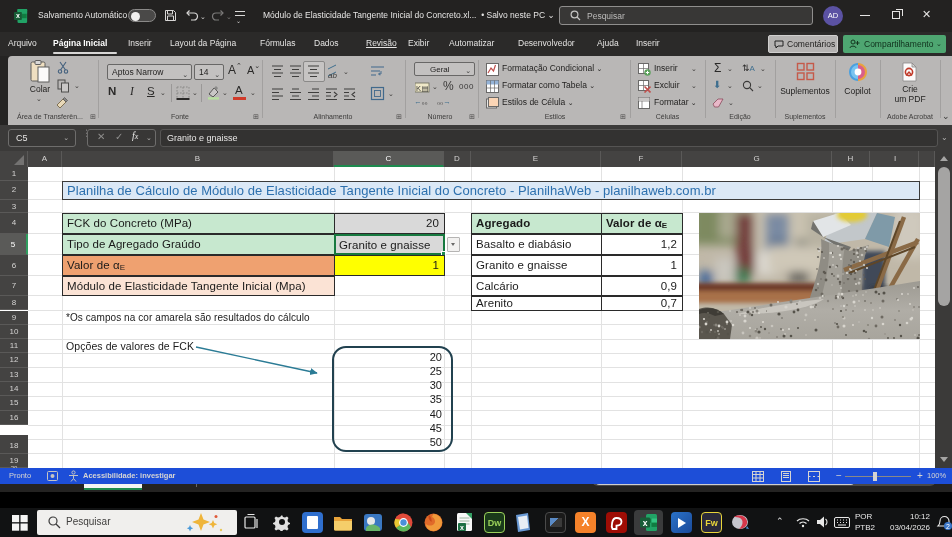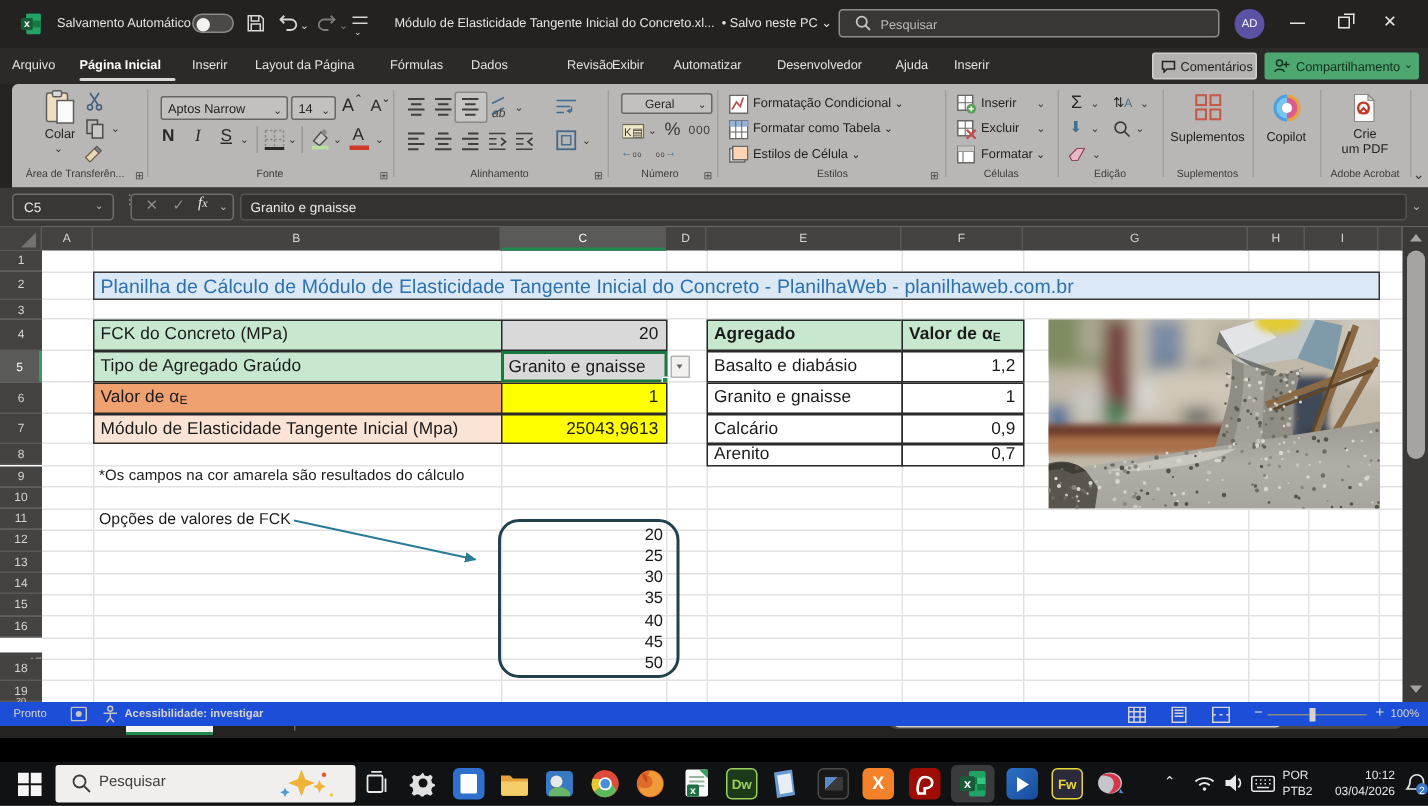--- a/index.html
+++ b/index.html
@@ -84,21 +84,21 @@
   <span class="abs" style="left:922px;top:8px;font-size:11px;color:#e6e5e4;font-weight:400;">✕</span>
 </div>
 <div class="abs" id="menubar">
   <span class="menuitem" style="left:8px;">Arquivo</span>
   <span class="menuitem" style="left:53px;font-weight:bold;color:#ffffff;">Página Inicial</span>
   <span class="abs" style="left:53px;top:20px;width:64px;height:2px;background:#d8d7d6;border-radius:1px;"></span>
   <span class="menuitem" style="left:128px;">Inserir</span>
   <span class="menuitem" style="left:170px;">Layout da Página</span>
   <span class="menuitem" style="left:260px;">Fórmulas</span>
   <span class="menuitem" style="left:314px;">Dados</span>
-  <span class="menuitem" style="left:378px;">Revisão</span>
+  <span class="menuitem" style="left:366px;text-decoration:underline;">Revisão</span>
   <span class="menuitem" style="left:408px;">Exibir</span>
   <span class="menuitem" style="left:449px;">Automatizar</span>
   <span class="menuitem" style="left:518px;">Desenvolvedor</span>
   <span class="menuitem" style="left:597px;">Ajuda</span>
   <span class="menuitem" style="left:636px;">Inserir</span>
 
   <span class="abs" style="left:768px;top:3px;width:70px;height:18px;background:#b5b3b2;border:1px solid #d0cfce;border-radius:2px;"></span>
   <svg class="abs" style="left:774px;top:8px" width="10" height="9" fill="none" stroke="#222" stroke-width="1">
       <path d="M1 1 h8 v5 h-5 l-2 2 v-2 h-1 z"></path>
     </svg>
@@ -372,21 +372,20 @@
   <div class="cell" style="left:62px;top:61.7px;width:273px;height:21.4px;background:#c7e8cf;border:1px solid #2a2a2a;line-height:19.5px;padding-left:4px;">FCK do Concreto (MPa)</div>
   <div class="cell" style="left:334px;top:61.7px;width:111px;height:21.4px;background:#d9d9d9;border:1px solid #2a2a2a;line-height:19.5px;padding-right:5px;text-align:right;">20</div>
   <div class="cell" style="left:62px;top:82.6px;width:273px;height:21.6px;background:#c7e8cf;border:1px solid #2a2a2a;line-height:19.5px;padding-left:4px;">Tipo de Agregado Graúdo</div>
   <div class="cell" style="left:334px;top:82.6px;width:111px;height:21.6px;background:#d9d9d9;border:2px solid #17793f;line-height:18px;padding-left:3px;">Granito e gnaisse</div>
   <div class="abs" style="left:441px;top:100px;width:5px;height:5px;background:#1e8a4d;border:1px solid #fff;"></div>
   <div class="abs" style="left:447px;top:86px;width:13px;height:15px;background:#f2f1f0;border:1px solid #b5b4b3;border-radius:1px;"></div>
   <div class="abs" style="left:451px;top:92px;width:0;height:0;border-left:2.5px solid transparent;border-right:2.5px solid transparent;border-top:3.5px solid #6a6968;"></div>
   <div class="cell" style="left:62px;top:104.2px;width:273px;height:20.7px;background:#efa170;border:1px solid #2a2a2a;line-height:18.5px;padding-left:4px;">Valor de α<span style="font-size:8px;vertical-align:-1px;">E</span></div>
   <div class="cell" style="left:334px;top:104.2px;width:111px;height:20.7px;background:#ffff00;border:1px solid #2a2a2a;line-height:18.5px;padding-right:5px;text-align:right;">1</div>
   <div class="cell" style="left:62px;top:124.9px;width:273px;height:19.7px;background:#fbe3d5;border:1px solid #2a2a2a;line-height:18px;padding-left:4px;">Módulo de Elasticidade Tangente Inicial (Mpa)</div>
-  <div class="cell" style="left:334px;top:124.9px;width:111px;height:19.7px;background:#ffff00;border:1px solid #2a2a2a;line-height:18px;padding-right:5px;text-align:right;">25043,9613</div>
 
   <div class="cell" style="left:471px;top:61.7px;width:131px;height:21.4px;background:#c7e8cf;border:1px solid #2a2a2a;line-height:19.5px;padding-left:4px;font-weight:bold;">Agregado</div>
   <div class="cell" style="left:601px;top:61.7px;width:82px;height:21.4px;background:#c7e8cf;border:1px solid #2a2a2a;line-height:19.5px;padding-left:4px;font-weight:bold;">Valor de α<span style="font-size:8px;vertical-align:-1px;">E</span></div>
   <div class="cell" style="left:471px;top:82.6px;width:131px;height:21.6px;border:1px solid #2a2a2a;line-height:19.5px;padding-left:4px;">Basalto e diabásio</div>
   <div class="cell" style="left:601px;top:82.6px;width:82px;height:21.6px;border:1px solid #2a2a2a;line-height:19.5px;padding-right:5px;text-align:right;">1,2</div>
   <div class="cell" style="left:471px;top:104.2px;width:131px;height:20.7px;border:1px solid #2a2a2a;line-height:18.5px;padding-left:4px;">Granito e gnaisse</div>
   <div class="cell" style="left:601px;top:104.2px;width:82px;height:20.7px;border:1px solid #2a2a2a;line-height:18.5px;padding-right:5px;text-align:right;">1</div>
   <div class="cell" style="left:471px;top:124.9px;width:131px;height:19.7px;border:1px solid #2a2a2a;line-height:18px;padding-left:4px;">Calcário</div>
   <div class="cell" style="left:601px;top:124.9px;width:82px;height:19.7px;border:1px solid #2a2a2a;line-height:18px;padding-right:5px;text-align:right;">0,9</div>
   <div class="cell" style="left:471px;top:144.6px;width:131px;height:15.2px;border:1px solid #2a2a2a;line-height:13.5px;padding-left:4px;">Arenito</div>

